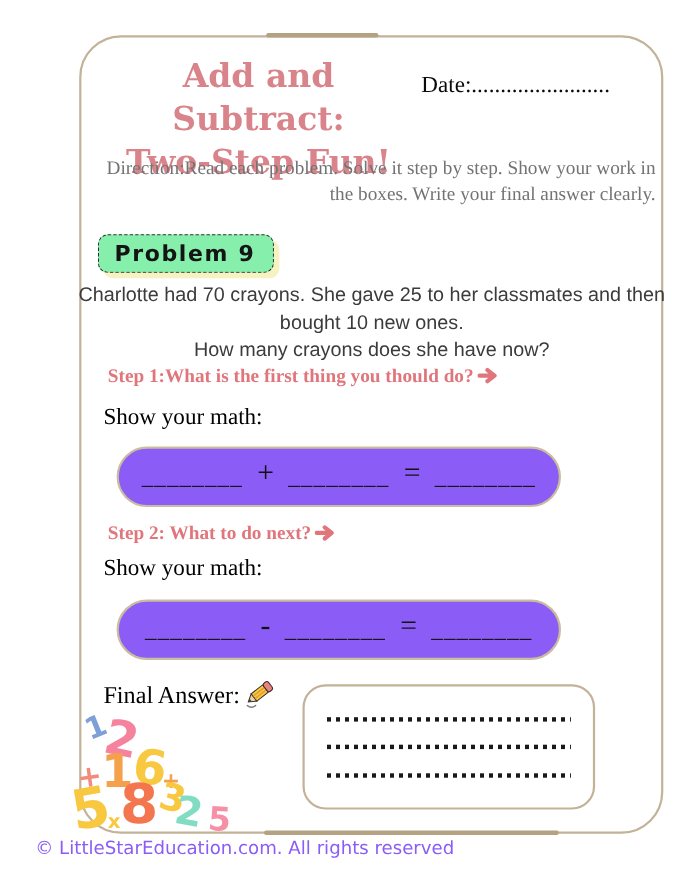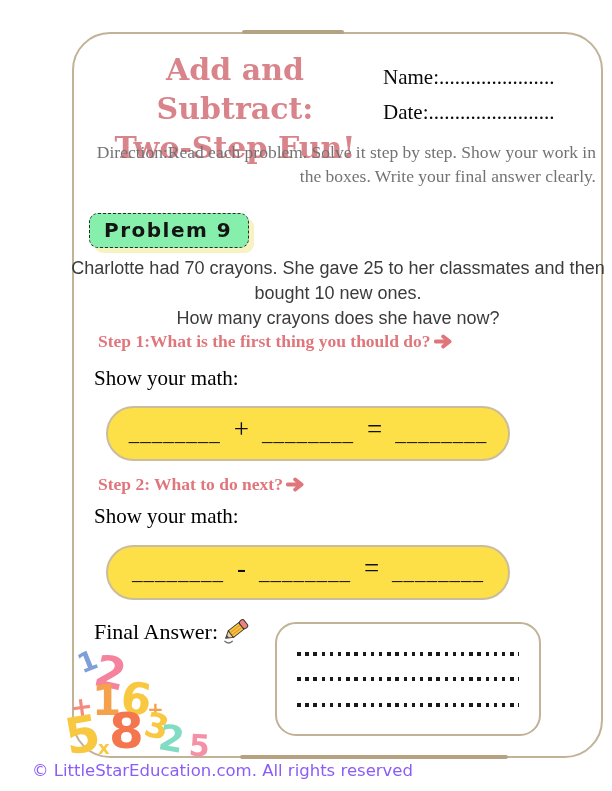--- a/index.html
+++ b/index.html
@@ -34,21 +34,21 @@
               display:flex;align-items:center;gap:3px;}
   .step-1{left:66px;top:331px;}
   .step-2{left:66px;top:474px;}
   .arrow-icon{display:inline-block;line-height:0;}
 
   .show-math{position:absolute;font-size:21px;color:#000;}
   .show-1{left:62px;top:366px;}
   .show-2{left:62px;top:504px;}
 
   .pill{position:absolute;left:74px;width:404px;height:55px;box-sizing:border-box;
-        border:2px solid #cabd9f;border-radius:28px;background:#fde047;
+        border:2px solid #cabd9f;border-radius:28px;background:#8b5cf6;
         display:flex;align-items:center;justify-content:center;gap:13px;
         font-size:21px;color:#101010;}
   .pill-1{top:406px;}
   .pill-2{top:545px;}
   .pill .op{font-size:27px;line-height:20px;position:relative;top:-5px;}
   .pill .blank{letter-spacing:1px;cursor:text;}
 
   .final-answer{position:absolute;left:62px;top:617px;font-size:22px;color:#000;
                 display:flex;align-items:flex-end;gap:4px;}
   .pencil-icon{display:inline-block;line-height:0;margin-top:-2px;}
@@ -73,21 +73,20 @@
   <div class="frame"></div>
   <div class="border-accent accent-top"></div>
   <div class="border-accent accent-bottom"></div>
 
   <div class="title-block">
     <div>Add and Subtract:</div>
     <div>Two-Step Fun!</div>
   </div>
 
   <div class="name-date">
-    <div>Name:......................</div>
     <div>Date:........................</div>
   </div>
 
   <div class="direction">Direction:Read each problem. Solve it step by step. Show your work in the boxes. Write your final answer clearly.</div>
 
   <div class="badge">Problem 9</div>
 
   <div class="problem-text">
     <p>Charlotte had 70 crayons. She gave 25 to her classmates and then bought 10 new ones.</p>
     <p>How many crayons does she have now?</p>

